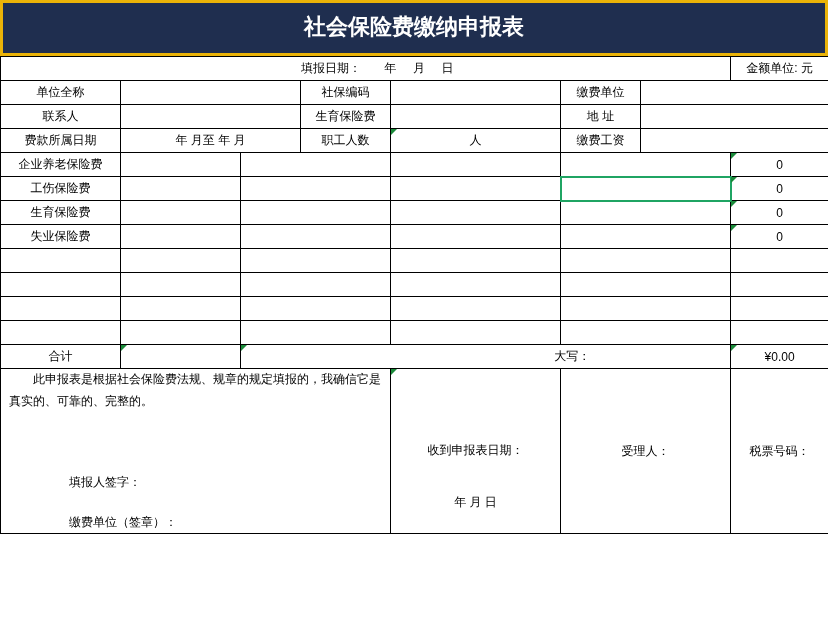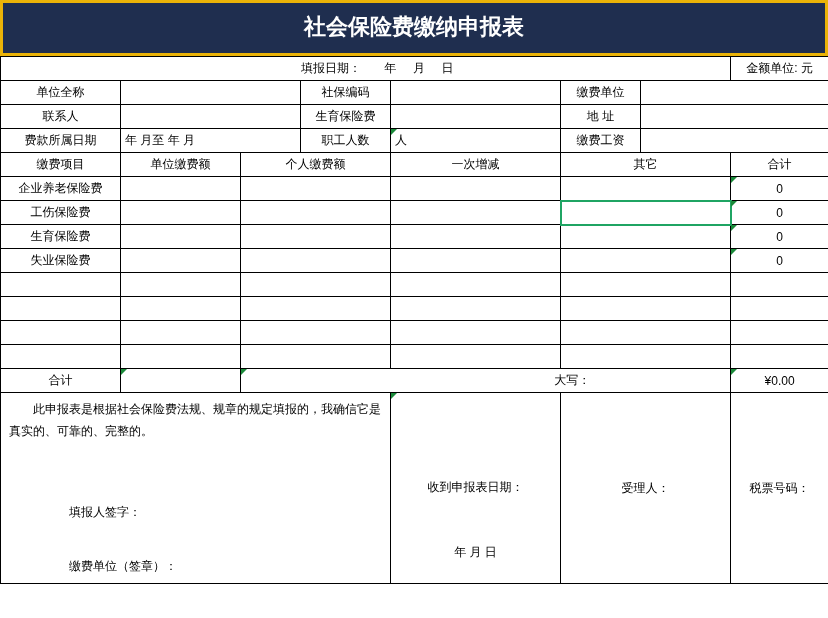--- a/index.html
+++ b/index.html
@@ -34,21 +34,21 @@
     border: 1px solid #000;
     height: 24px;
     padding: 0 4px;
     text-align: center;
     vertical-align: middle;
     overflow: hidden;
     white-space: nowrap;
     font-size: 12px;
   }
   td.left { text-align: center; }
-  td.right { text-align: left; }
+  td.right { text-align: center; }
   .selected {
     outline: 2px solid #1fa463;
     outline-offset: -1px;
     background: #fff;
   }
   .green-tri {
     position: relative;
   }
   .green-tri::before {
     content: "";
@@ -56,28 +56,28 @@
     top: 0;
     left: 0;
     width: 0;
     height: 0;
     border-top: 6px solid #1a8a3a;
     border-right: 6px solid transparent;
   }
   .decl-box {
     text-align: left;
     vertical-align: top;
-    padding: 6px 8px;
+    padding: 0 8px;
     line-height: 1.8;
     white-space: normal;
     position: relative;
   }
   .decl-box .indent { text-indent: 2em; display:block; }
   .decl-box .sig { margin-top: 60px; text-indent: 5em; display:block;}
-  .decl-box .seal { margin-top: 32px; text-indent: 5em; display:block;}
+  .decl-box .seal { margin-top: 18px; text-indent: 5em; display:block;}
 </style>
 </head>
 <body>
 
 <div class="wrapper">
   <div class="title-bar">社会保险费缴纳申报表</div>
 
   <table>
     <colgroup>
       <col style="width:120px">
@@ -120,28 +120,20 @@
 
     <tr>
       <td>费款所属日期</td>
       <td colspan="3" class="right">年     月至       年     月</td>
       <td>职工人数</td>
       <td colspan="2" class="green-tri right">人</td>
       <td>缴费工资</td>
       <td colspan="2"></td>
     </tr>
 
-    <tr>
-      <td>缴费项目</td>
-      <td colspan="2">单位缴费额</td>
-      <td colspan="2">个人缴费额</td>
-      <td colspan="2">一次增减</td>
-      <td colspan="2">其它</td>
-      <td>合计</td>
-    </tr>
 
     <tr>
       <td>企业养老保险费</td>
       <td colspan="2"></td>
       <td colspan="2"></td>
       <td colspan="2"></td>
       <td colspan="2"></td>
       <td class="green-tri">0</td>
     </tr>
     <tr>

